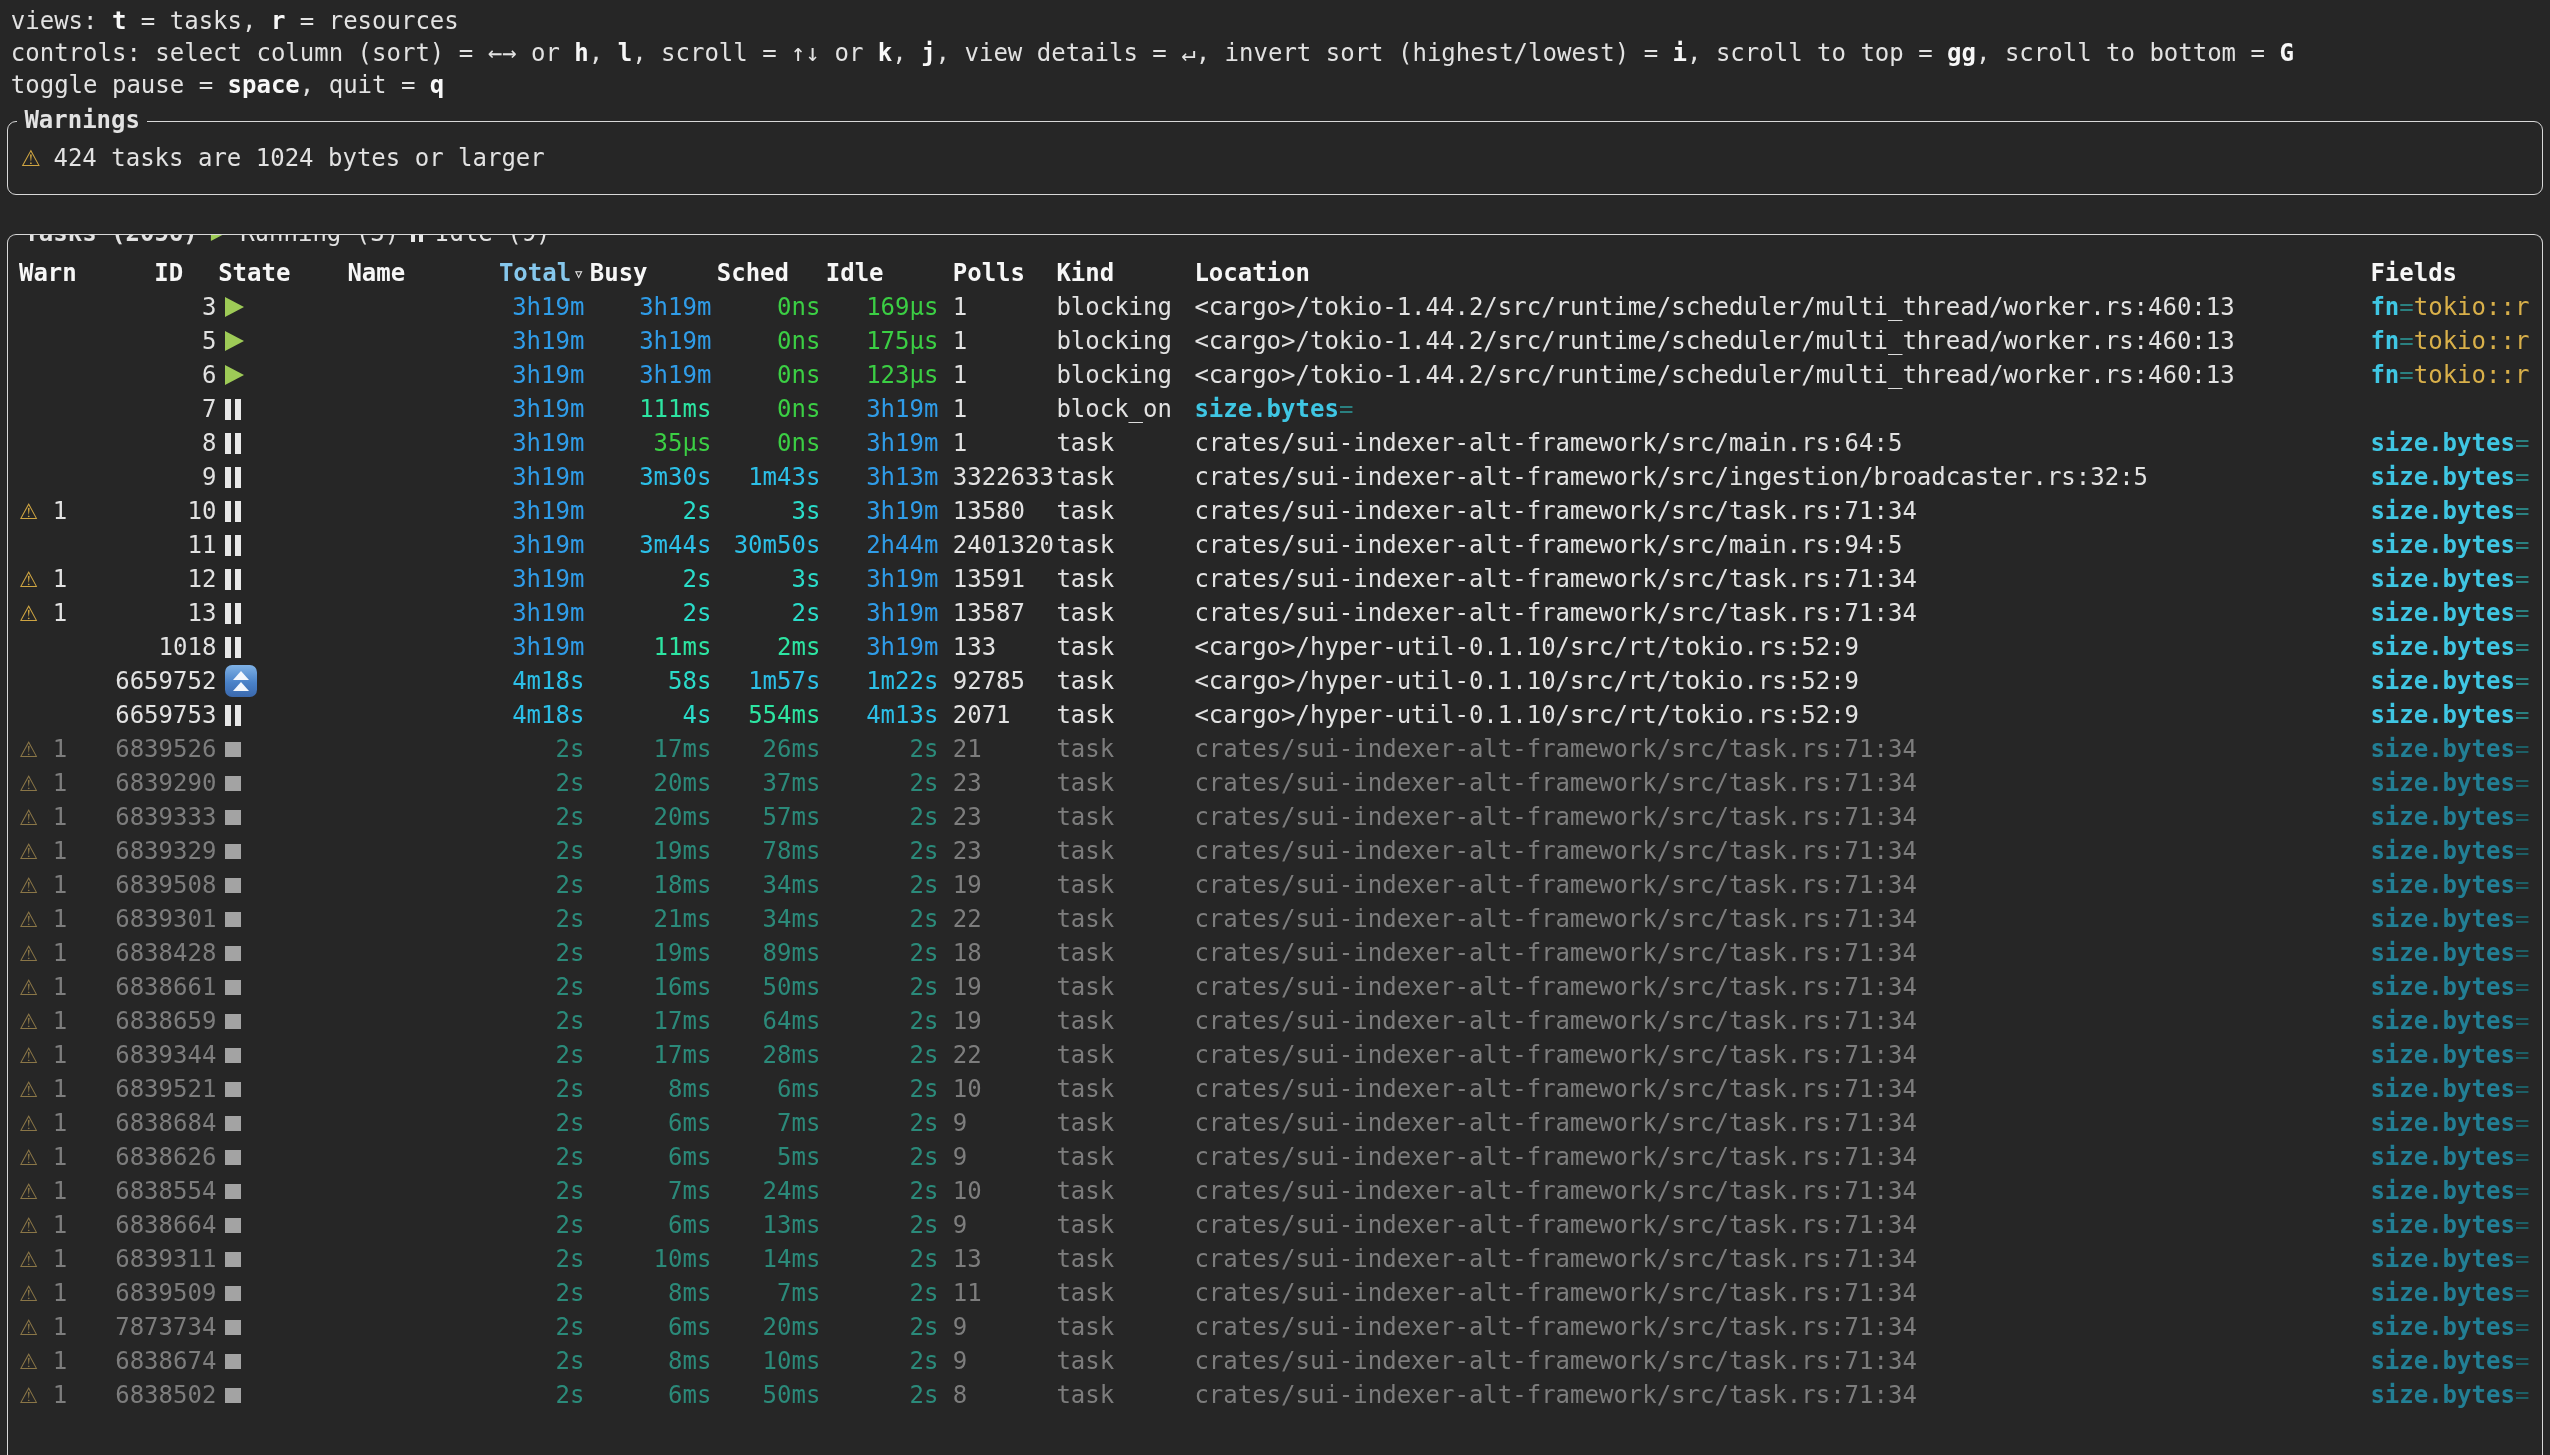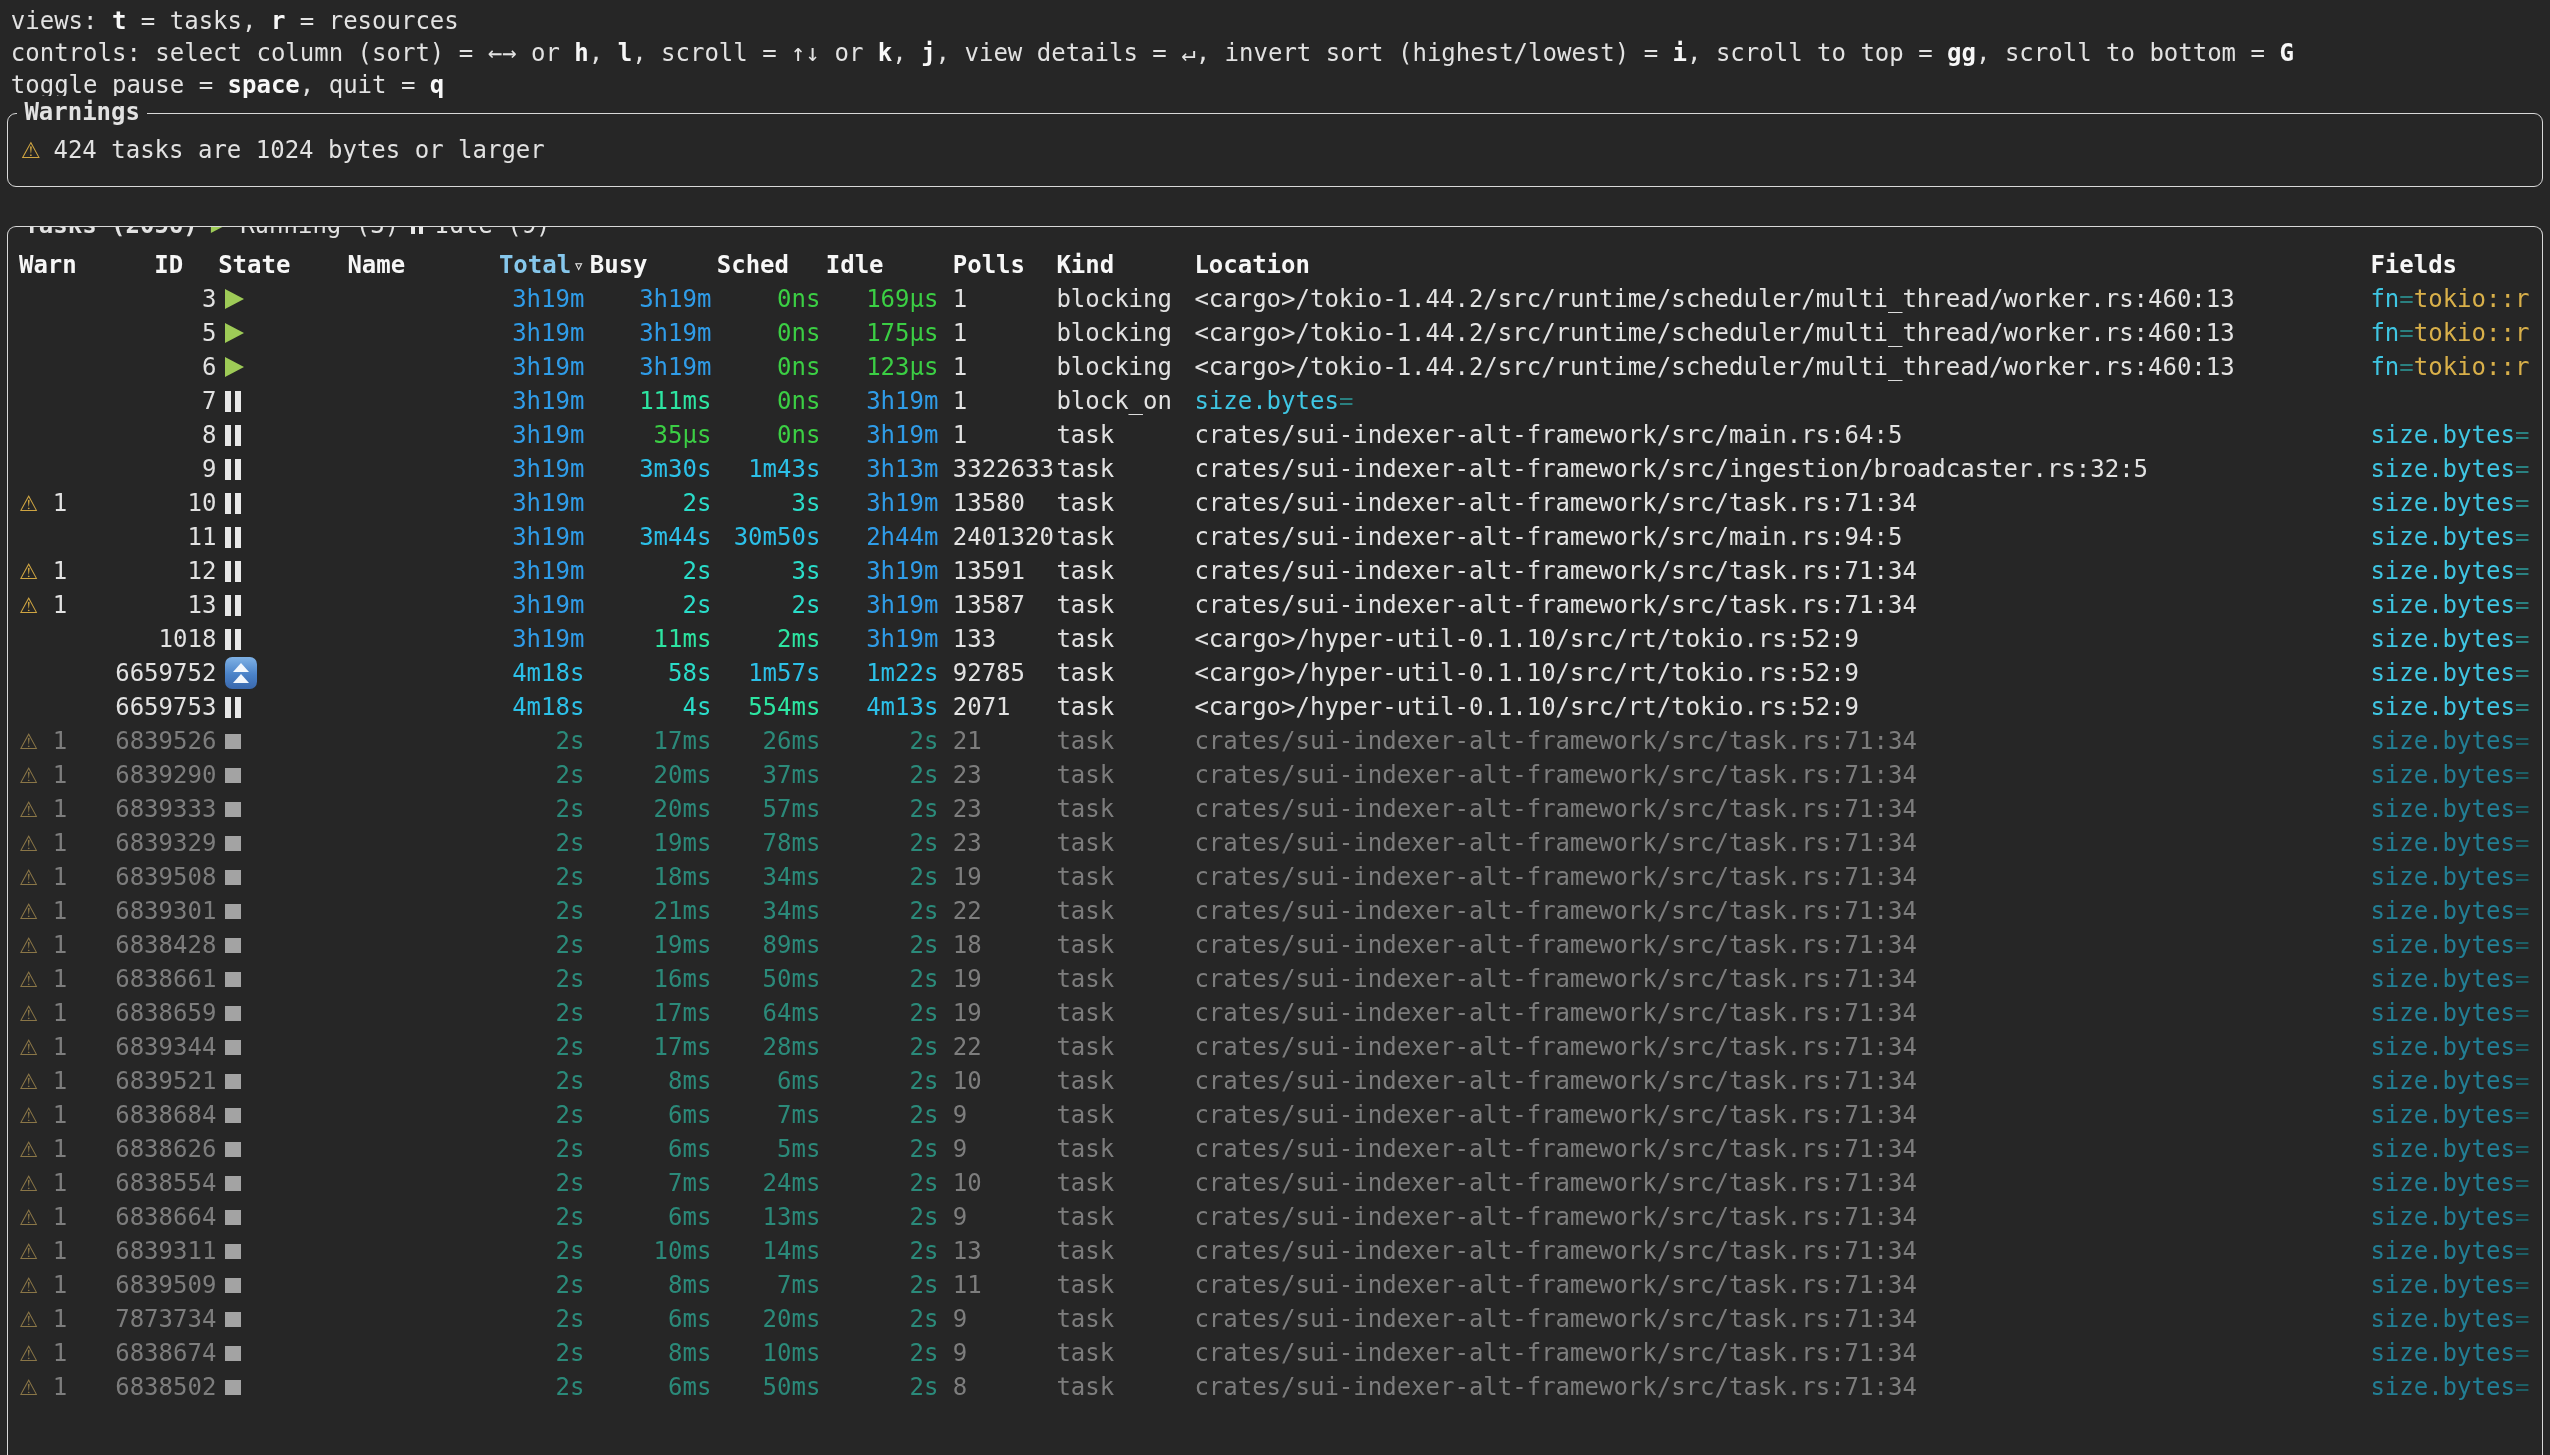--- a/index.html
+++ b/index.html
@@ -17,42 +17,42 @@
   .topbar{padding:5.4px 0 0 10.8px;line-height:32px;white-space:nowrap;overflow:hidden}
   .tline{height:32px}
   .seg-bold{font-weight:bold;color:#f7f7f7}
   .seg-connected{font-weight:bold;color:var(--lime)}
   .panel{border:1.8px solid var(--border);border-radius:9px;margin:0 7.2px;position:relative}
   .panel-title{
     position:absolute;top:-18px;left:9px;background:var(--bg);padding:0 7.2px;line-height:32px;
     white-space:nowrap;display:flex;align-items:center;gap:11.7px;font-weight:bold;
   }
   .panel-title .reg{font-weight:normal}
-  .warnings-panel{margin-top:12px;height:74px}
+  .warnings-panel{margin-top:20px;height:74px}
   .warn-line{padding:21.5px 0 0 12.6px;display:flex;align-items:center;gap:12.6px;white-space:nowrap}
   .warn-glyph{color:var(--warn);font-family:"DejaVu Sans",sans-serif;font-size:22.4px}
   .tasks-panel{margin-top:39px;height:1256px;border-bottom:none;border-radius:9px 9px 0 0;overflow:hidden}
   .grid{
     display:grid;height:34px;align-items:center;white-space:nowrap;padding-left:7.2px;
     grid-template-columns:93px 108px 54px 103px 211px 127px 109px 118px 118px 138px 1176px 1fr;
   }
   .thead{margin-top:21px;font-weight:bold}
   .th{color:#f7f7f7}
   .c-id,.c-total,.c-busy,.c-sched,.c-idle{text-align:right}
   .thead .c-busy,.thead .c-sched,.thead .c-idle{text-align:left;padding-left:5.4px}
   .c-state{display:flex;align-items:flex-start;padding-left:9px}
   .c-polls{padding-left:14.4px}
   .c-fields{overflow:hidden}
   .sel{color:var(--sort)}
   .sort-arrow{color:#e9e9e9;font-weight:normal;font-size:19px;vertical-align:1.8px;margin-left:1.8px}
   .c-warn{display:flex;gap:14.4px;padding-left:3.6px;align-items:center}
   .row .warn-glyph{font-size:21.5px}
   .dur-h{color:var(--dur-h)} .dur-m{color:var(--dur-m)} .dur-s{color:var(--dur-s)}
   .dur-ms{color:var(--dur-ms)} .dur-us{color:var(--dur-us)}
-  .fkey{color:var(--fkey);font-weight:normal}
+  .fkey{color:var(--fkey);font-weight:bold}
   .feq{color:#2a8080}
   .fval{color:var(--fval)}
   .st-run{width:0;height:0;border-top:10.8px solid transparent;border-bottom:10.8px solid transparent;
     border-left:19px solid var(--lime);display:inline-block}
   .st-pause{display:inline-block;width:5.4px;height:21.5px;background:#e8e8e8;box-shadow:10px 0 0 #e8e8e8;margin-right:11.7px}
   .st-pause.sm{width:4.5px;height:18px;box-shadow:8px 0 0 #e8e8e8;margin-right:8px}
   .st-stop{width:15.3px;height:15.3px;background:#b0b0b0;display:inline-block}
   .st-sched{width:32px;height:32px;border-radius:7.2px;display:inline-flex;flex-direction:column;
     align-items:center;justify-content:center;gap:1.8px;
     background:linear-gradient(180deg,#7fb2e6 0%,var(--sched-blue) 55%,#3a68ad 100%)}

